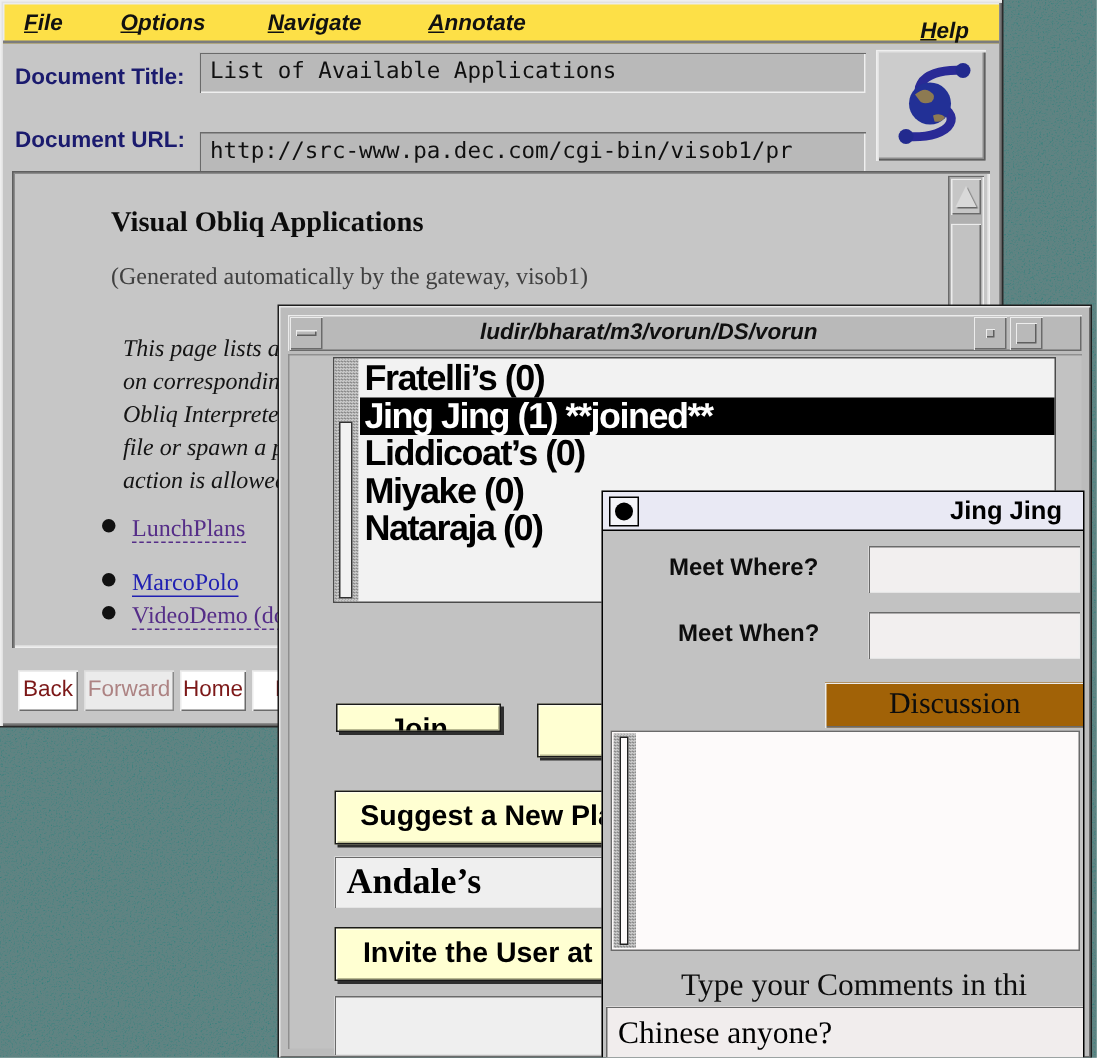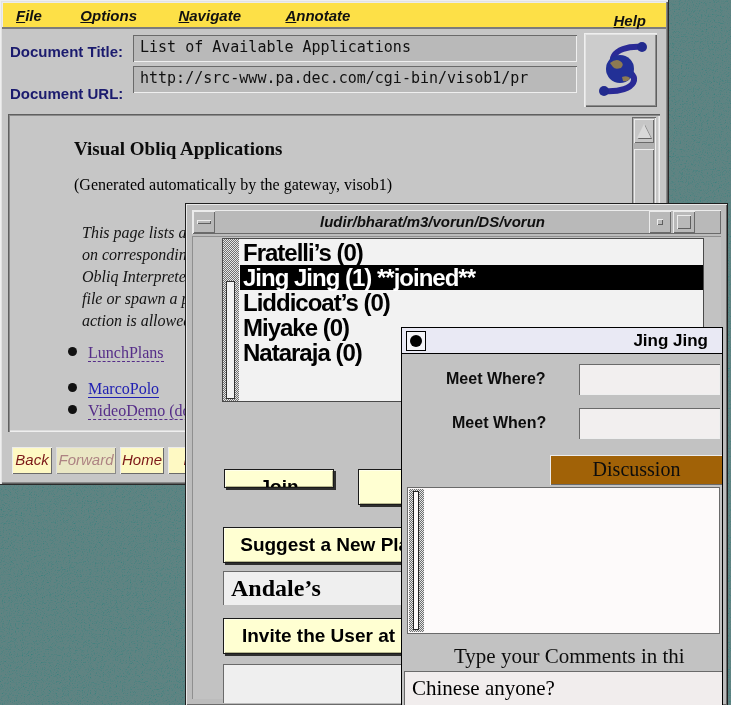--- a/index.html
+++ b/index.html
@@ -25,33 +25,33 @@
   #menu-help { position:absolute; right:20px; top:5px; }
 
   .doc-label { position:absolute; left:10px; font-size:15px; font-weight:bold; color:#1b1b6e; }
   .doc-field { position:absolute; left:133px; width:444px; height:27px; background:#b9b9b9; font-family:"DejaVu Sans Mono", monospace; font-size:15px; color:#101010; line-height:25px; padding-left:7px; white-space:nowrap; overflow:hidden; }
 
   #logo-box { position:absolute; left:584px; top:33px; width:73px; height:74px; background:#cccccc; }
   #logo-box svg { position:absolute; left:8px; top:6px; }
 
   #content-area { position:absolute; left:8px; top:114px; width:652px; height:318px; background:#c6c6c6; }
   #content-heading { position:absolute; left:66px; top:24px; font-family:"Liberation Serif", serif; font-weight:bold; font-size:19px; color:#0c0c0c; }
-  #content-subheading { position:absolute; left:66px; top:62px; font-family:"Liberation Serif", serif; font-size:16px; color:#000000; }
+  #content-subheading { position:absolute; left:66px; top:62px; font-family:"Liberation Serif", serif; font-size:16px; color:#404040; }
   #content-paragraph { position:absolute; left:74px; top:108px; font-family:"Liberation Serif", serif; font-style:italic; font-size:16px; line-height:22px; color:#141414; white-space:nowrap; }
   .link-row { position:absolute; left:60px; font-family:"Liberation Serif", serif; font-size:16px; white-space:nowrap; }
   .bullet { display:inline-block; width:9px; height:9px; border-radius:50%; background:#111; margin-right:11px; vertical-align:2px; }
   .link-visited { color:#552d88; border-bottom:1px dashed #552d88; cursor:pointer; }
   .link-new { color:#2020b2; border-bottom:1px solid #2020b2; cursor:pointer; }
 
   #browser-scrollbar { position:absolute; right:4px; top:3px; width:24px; height:312px; background:#b0b0b0; }
   #scroll-up-btn { position:absolute; left:2px; top:2px; width:20px; height:24px; background:#c6c6c6; }
   .tri-up { position:absolute; left:3px; top:5px; width:0; height:0; border-left:7px solid transparent; border-right:7px solid transparent; border-bottom:14px solid #d9d9d9; filter:drop-shadow(1px 1px 0 #666); }
   #scroll-thumb { position:absolute; left:2px; top:32px; width:20px; height:272px; background:#c2c2c2; }
 
-  .nav-btn { position:absolute; top:447px; height:27px; background:#fef9c3; color:#7c1818; font-size:15px; text-align:center; line-height:26px; cursor:pointer;font-style:italic; }
+  .nav-btn { position:absolute; top:447px; height:27px; background:#ffffff; color:#7c1818; font-size:15px; text-align:center; line-height:26px; cursor:pointer; }
   .nav-btn.disabled { color:#a06060; opacity:.65; }
 
   
   #vorun-window { position:absolute; left:186px; top:204px; width:541px; height:501px; background:#bcbcbc; outline:1px solid #1e1e1e; box-shadow: inset 1px 1px 0 #e8e8e8, inset -1px -1px 0 #6b6b6b; z-index:2; overflow:hidden; }
   #vorun-titlebar { position:absolute; left:6px; top:6px; right:6px; height:24px; background:#b9b9b9; }
   .tb-btn { position:absolute; top:1px; width:22px; height:22px; background:#b9b9b9; cursor:pointer; }
   #vorun-menu-btn { left:1px; }
   #vorun-menu-btn .glyph { position:absolute; left:4px; top:9px; width:14px; height:4px; background:#b9b9b9; box-shadow: inset 1px 1px 0 #ededed, inset -1px -1px 0 #5f5f5f; }
   #vorun-min-btn { right:50px; }
   #vorun-min-btn .glyph { position:absolute; left:8px; top:8px; width:6px; height:6px; background:#b9b9b9; box-shadow: inset 1px 1px 0 #ededed, inset -1px -1px 0 #5f5f5f; }
@@ -123,21 +123,21 @@
       <span class="menu-item" id="menu-options">Options</span>
       <span class="menu-item" id="menu-navigate">Navigate</span>
       <span class="menu-item" id="menu-annotate">Annotate</span>
       <span class="menu-item" id="menu-help">Help</span>
     </div>
 
     <div class="doc-label" style="top:43px;text-align:center;">Document Title:</div>
     <div class="doc-field sunken-thin" style="top:35px;">List of Available Applications</div>
 
     <div class="doc-label" style="top:85px;">Document URL:</div>
-    <div class="doc-field sunken-thin" style="top:66px;">http://src-www.pa.dec.com/cgi-bin/visob1/pr</div>
+    <div class="doc-field sunken-thin" style="top:88px;">http://src-www.pa.dec.com/cgi-bin/visob1/pr</div>
 
     <div id="logo-box" class="raised">
       <svg width="57" height="62" viewBox="0 0 57 62">
         <path d="M50 8 C18 6 14 26 30 30 C50 35 46 54 12 52" fill="none" stroke="#2a2a96" stroke-width="6" stroke-linecap="round"></path>
         <circle cx="28" cy="30" r="14" fill="#223096"></circle>
         <path d="M18 24 q6 -5 10 -2 q5 3 1 7 q-6 2 -8 -1 z" fill="#8d7a52"></path>
         <path d="M30 38 q5 -2 8 1 q-2 4 -7 3 z" fill="#8d7a52"></path>
         <circle cx="50" cy="8" r="5" fill="#222a8e"></circle>
         <circle cx="12" cy="52" r="5" fill="#222a8e"></circle>
       </svg>

